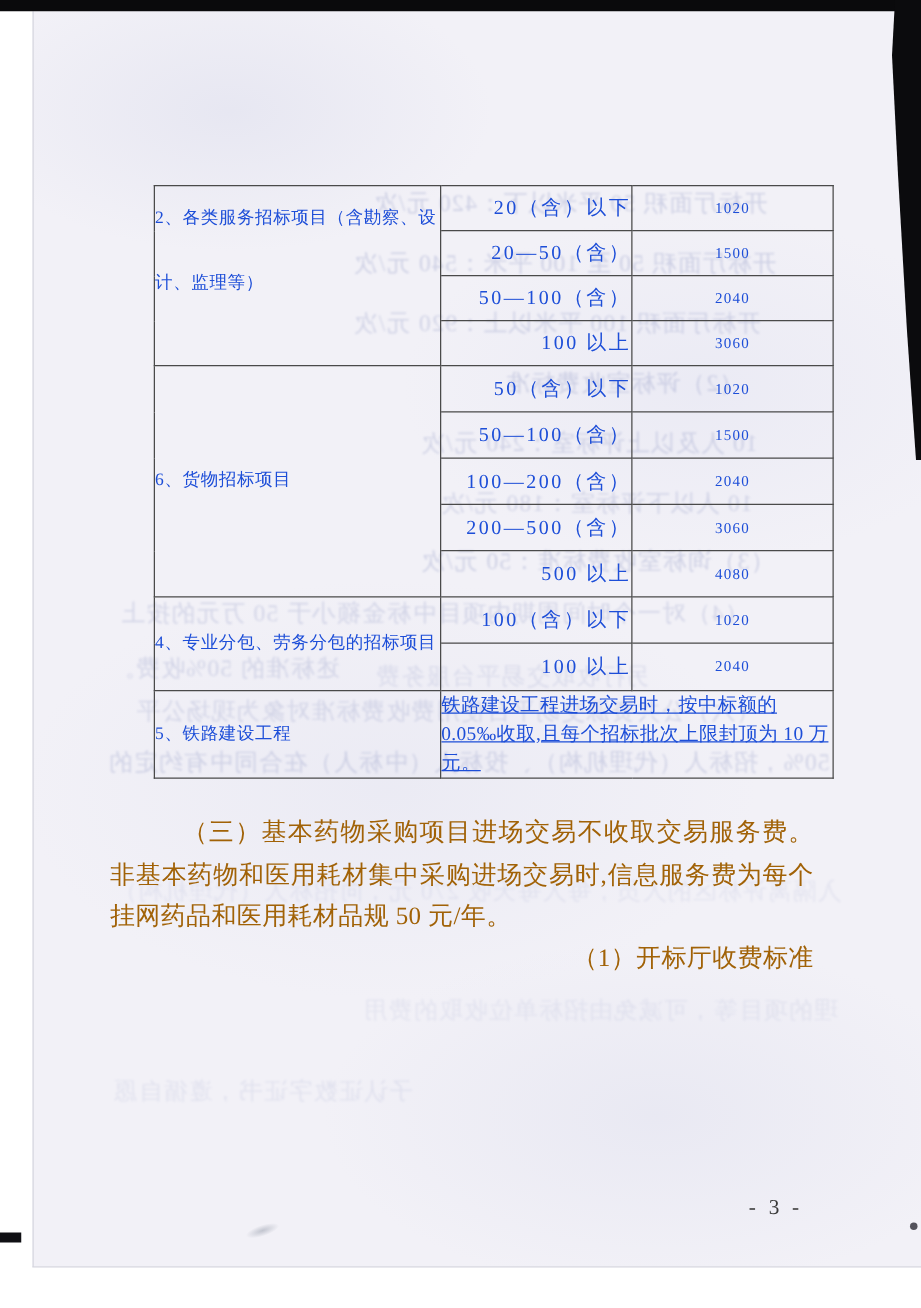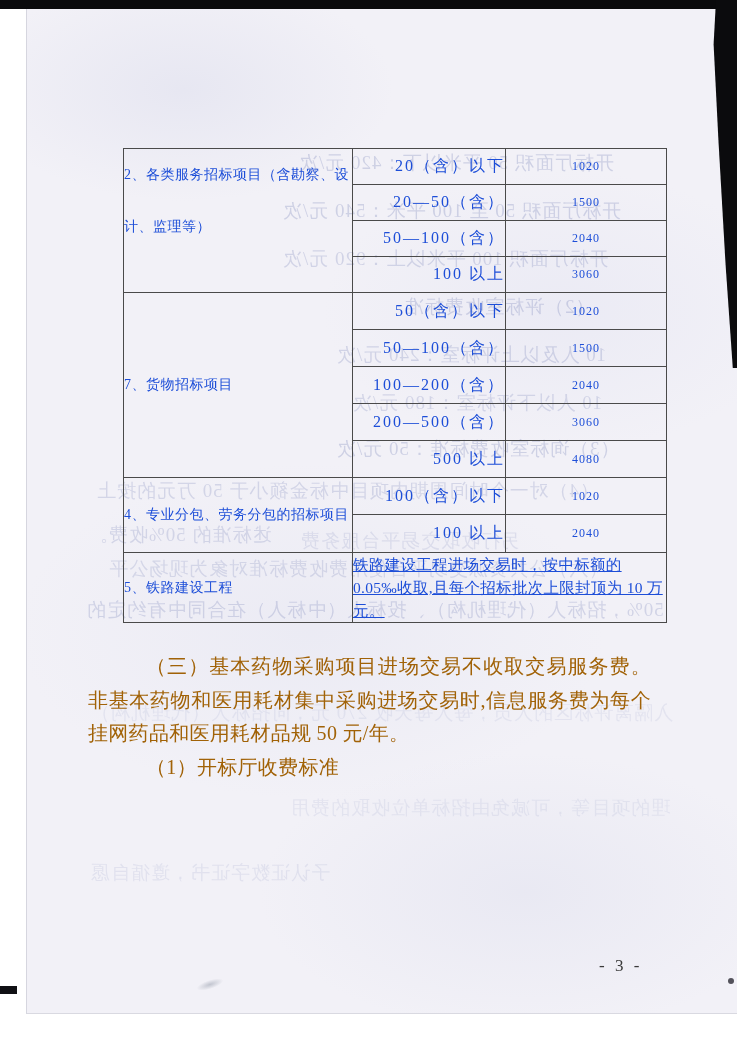--- a/index.html
+++ b/index.html
@@ -38,21 +38,21 @@
   td.cat{font-size:14px;text-align:left;padding-left:7px;padding-right:2px;letter-spacing:.5px;line-height:52px;}
   td.cat2{vertical-align:top;padding-top:30px;}
   td.rng{font-size:16px;text-align:right;letter-spacing:2px;white-space:nowrap;}
   td.val{font-size:12px;text-align:center;letter-spacing:1px;}
   td.note{font-size:15.5px;line-height:23px;text-align:left;padding:3px 6px 0 8px;letter-spacing:.3px;text-decoration:underline;}
 
   
   .bodytext{position:absolute;left:88px;top:650px;width:563px;color:#a16207;}
   .bodytext p{margin:0;font-size:20px;line-height:33.6px;text-align:justify;text-indent:58px;
       letter-spacing:.3px;}
-  .bodytext p.noj{text-align:left;font-family:Liberation Serif, serif;}
+  .bodytext p.noj{text-align:right;font-family:Liberation Serif, serif;}
 
   .pageno{position:absolute;left:599px;top:956px;font-size:17px;letter-spacing:3px;color:#3a3a3a;}
 </style>
 </head>
 <body>
 
 <div id="screen">
 
   <div class="paper"></div>
 
@@ -91,21 +91,21 @@
       <tr style="height:36px">
         <td class="rng">50—100（含）</td>
         <td class="val">2040</td>
       </tr>
       <tr style="height:36px">
         <td class="rng">100 以上</td>
         <td class="val">3060</td>
       </tr>
 
       <tr style="height:37px">
-        <td class="cat" rowspan="5">7、货物招标项目</td>
+        <td class="cat" rowspan="5">6、货物招标项目</td>
         <td class="rng">50（含）以下</td>
         <td class="val">1020</td>
       </tr>
       <tr style="height:37px">
         <td class="rng">50—100（含）</td>
         <td class="val">1500</td>
       </tr>
       <tr style="height:37px">
         <td class="rng">100—200（含）</td>
         <td class="val">2040</td>

